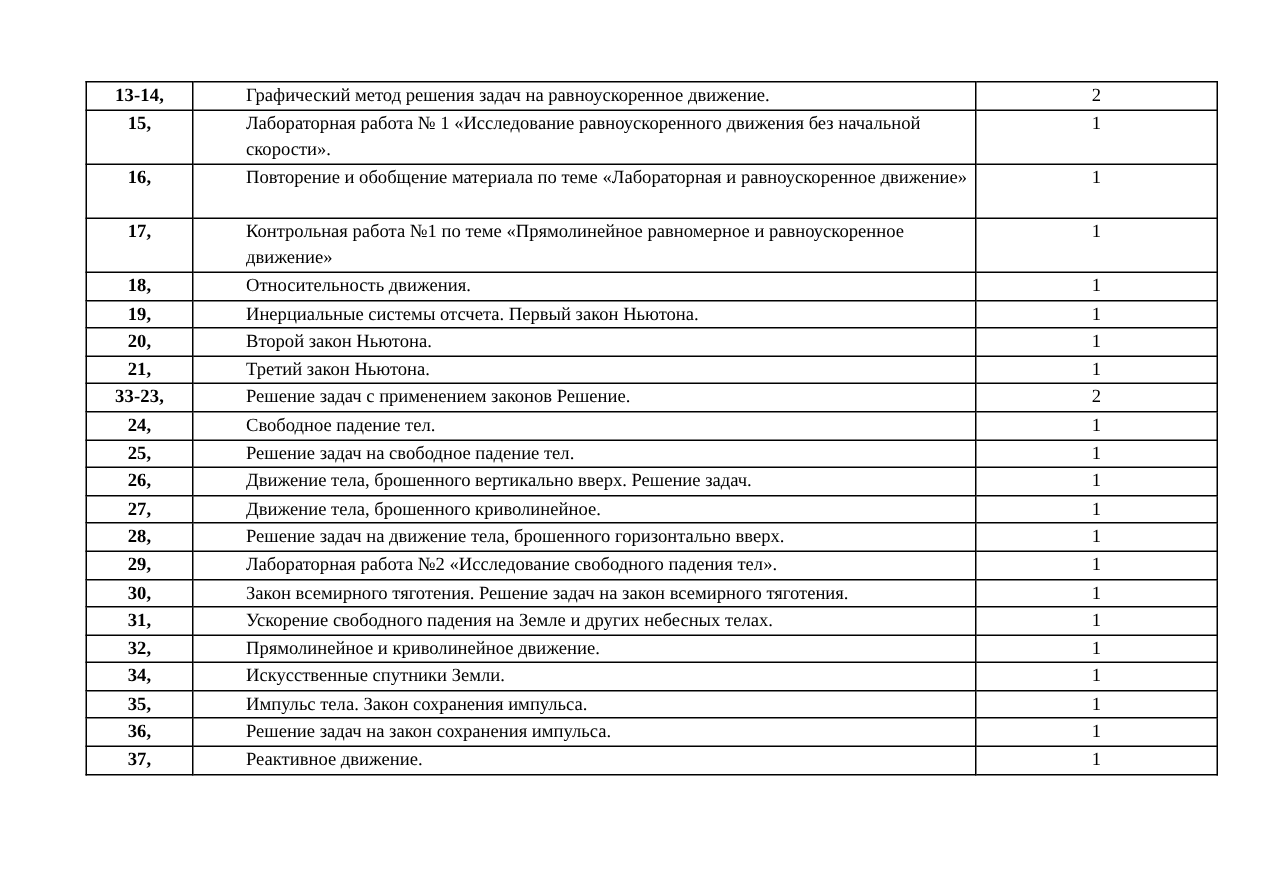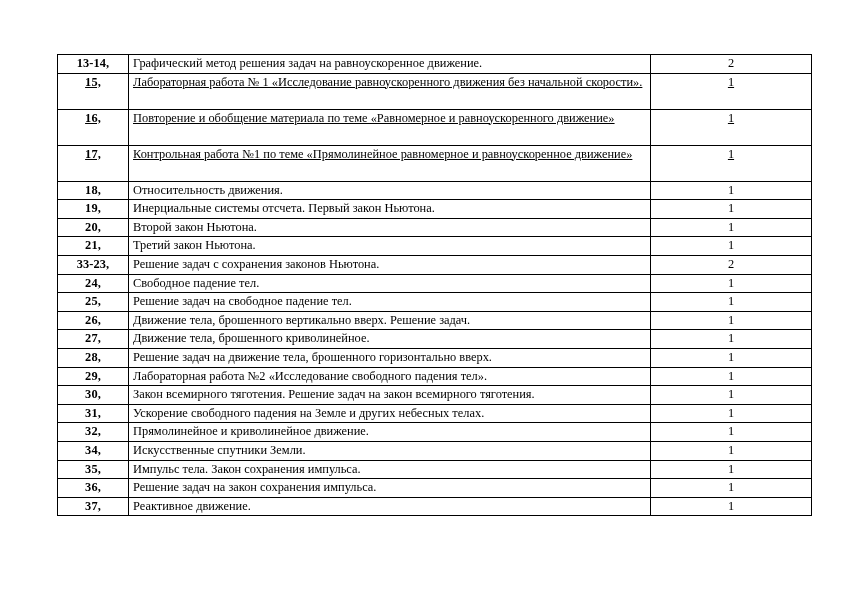--- a/index.html
+++ b/index.html
@@ -53,29 +53,29 @@
   td.cell-topic {
     text-align: left;
     padding-left: 6px;
     padding-right: 5px;
   }
   td.cell-hours {
     text-align: center;
   }
   tr.row-tall td {
     height: 35px;
-    text-decoration: underline;
   }
   tr.row-short td {
     height: 17.6px;
   }
   .topic-text {
     display: block;
     white-space: normal;
     word-break: normal;
+    margin-left: 31px;
   }
 </style>
 </head>
 <body>
 
 <div class="page">
   <div class="table-wrap">
     <table class="lesson-table">
       <colgroup>
         <col class="col-num">
@@ -93,21 +93,21 @@
           <tr class="row-tall">
             <td class="cell-num">15,</td>
             <td class="cell-topic">
               <span class="topic-text">Лабораторная работа № 1 «Исследование равноускоренного движения без начальной скорости».</span>
             </td>
             <td class="cell-hours">1</td>
           </tr>
           <tr class="row-tall">
             <td class="cell-num">16,</td>
             <td class="cell-topic">
-              <span class="topic-text">Повторение и обобщение материала по теме «Равномерное и равноускоренного движение»</span>
+              <span class="topic-text">Повторение и обобщение материала по теме «Лабораторная и равноускоренное движение»</span>
             </td>
             <td class="cell-hours">1</td>
           </tr>
           <tr class="row-tall">
             <td class="cell-num">17,</td>
             <td class="cell-topic">
               <span class="topic-text">Контрольная работа №1 по теме «Прямолинейное равномерное и равноускоренное движение»</span>
             </td>
             <td class="cell-hours">1</td>
           </tr>
@@ -135,21 +135,21 @@
           <tr class="row-short">
             <td class="cell-num">21,</td>
             <td class="cell-topic">
               <span class="topic-text">Третий закон Ньютона.</span>
             </td>
             <td class="cell-hours">1</td>
           </tr>
           <tr class="row-short">
             <td class="cell-num">33-23,</td>
             <td class="cell-topic">
-              <span class="topic-text">Решение задач с сохранения законов Ньютона.</span>
+              <span class="topic-text">Решение задач с применением законов Решение.</span>
             </td>
             <td class="cell-hours">2</td>
           </tr>
           <tr class="row-short">
             <td class="cell-num">24,</td>
             <td class="cell-topic">
               <span class="topic-text">Свободное падение тел.</span>
             </td>
             <td class="cell-hours">1</td>
           </tr>

